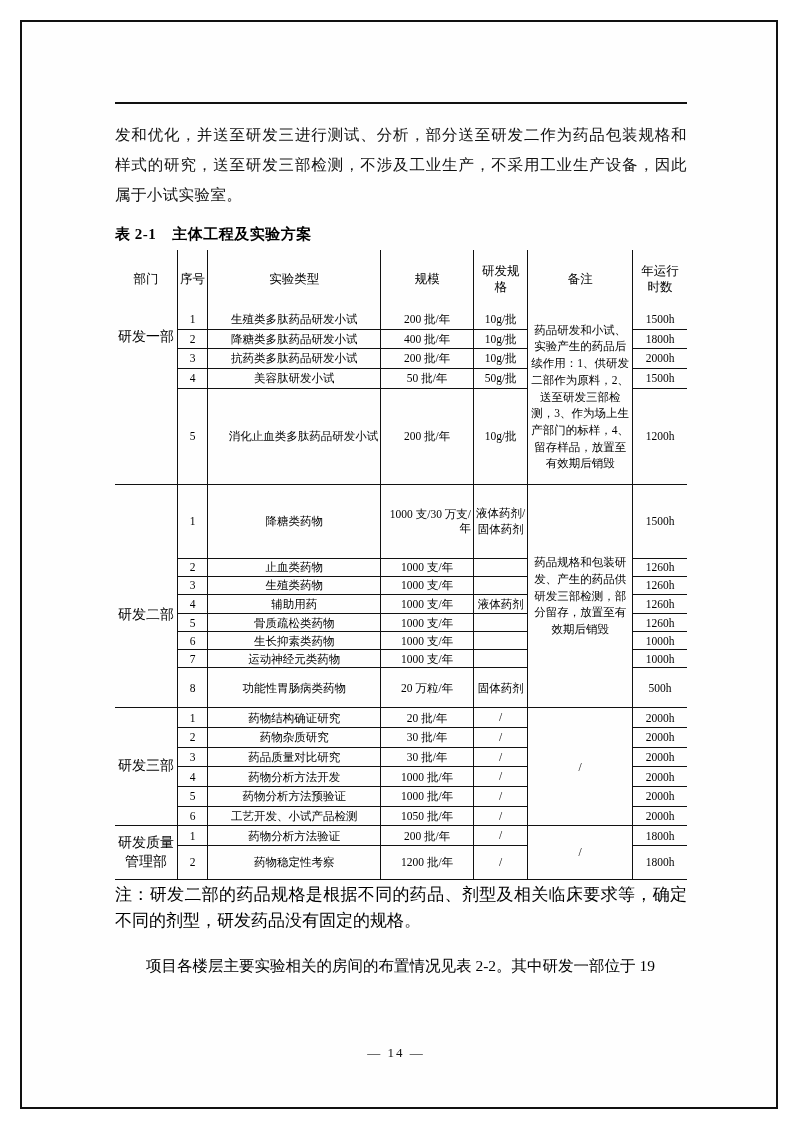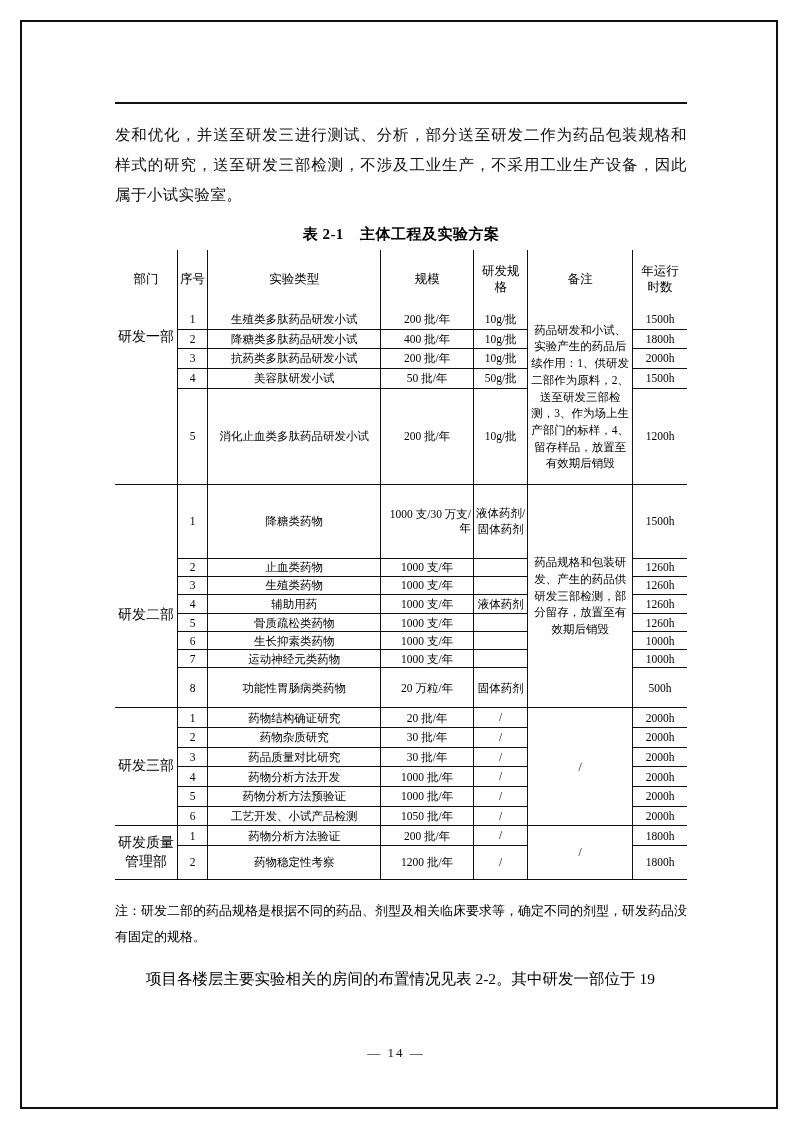--- a/index.html
+++ b/index.html
@@ -46,21 +46,20 @@
   }
 
   .doc-rule {
     border-top: 2px solid #111;
     margin: 0 0 10px 0;
     width: 100%;
   }
 
   
   .table-caption {
-    text-align: center;
     font-size: 15px;
     font-weight: bold;
     margin: 9px 0 6px 0;
     letter-spacing: 0.5px;
   }
   .table-caption .cap-num { margin-right: 16px; font-weight: bold; }
 
   
   table.main-table {
     border-collapse: collapse;
@@ -100,23 +99,23 @@
   .c-note  { width: 104px; }
   .c-hours { width: 54px; }
 
   .row-h { height: 18px; }
   .dept-cell { font-size: 14px; line-height: 1.35; }
   .note-cell { font-size: 11.5px; line-height: 1.45; padding: 2px 4px; }
   .spec-cell { font-size: 11.5px; line-height: 1.45; margin-left: 8px; }
 
   
   .footnote {
-    font-size: 13px;
+    font-size: 17px;
     line-height: 26px;
-    margin-top: 18px;
+    margin-top: 2px;
     text-align: justify;
   }
 
   .bottom-para {
     font-size: 15.5px;
     line-height: 30px;
     text-indent: 2em;
     margin-top: 14px;
   }
 
@@ -192,21 +191,21 @@
           </tr>
           <tr class="row-h">
             <td style="border-bottom: 1px solid rgb(17, 17, 17);">4</td>
             <td style="border-bottom: 1px solid rgb(17, 17, 17);">美容肽研发小试</td>
             <td style="border-bottom: 1px solid rgb(17, 17, 17);">50 批/年</td>
             <td class="spec-cell" style="border-bottom: 1px solid rgb(17, 17, 17);">50g/批</td>
             <td style="border-bottom: 1px solid rgb(17, 17, 17);">1500h</td>
           </tr>
           <tr class="row-h" style="height: 96px;">
             <td style="border-bottom: 1px solid rgb(17, 17, 17);">5</td>
-            <td style="border-bottom: 1px solid rgb(17, 17, 17);">消化止血类多肽药品研发小试</td>
+            <td style="border-bottom: 1px solid rgb(17, 17, 17); text-align: right;">消化止血类多肽药品研发小试</td>
             <td style="border-bottom: 1px solid rgb(17, 17, 17);">200 批/年</td>
             <td class="spec-cell" style="border-bottom: 1px solid rgb(17, 17, 17);">10g/批</td>
             <td style="border-bottom: 1px solid rgb(17, 17, 17);">1200h</td>
           </tr>
           <tr class="row-h" style="height: 74px;">
             <td class="dept-cell" rowspan="8" style="vertical-align: middle; padding-top: 40px; border-bottom: 1px solid rgb(17, 17, 17);">研发二部</td>
             <td style="border-bottom: 1px solid rgb(17, 17, 17);">1</td>
             <td style="border-bottom: 1px solid rgb(17, 17, 17);">降糖类药物</td>
             <td style="border-bottom: 1px solid rgb(17, 17, 17); text-align: right;">1000 支/30 万支/年</td>
             <td class="spec-cell" style="border-bottom: 1px solid rgb(17, 17, 17);">液体药剂/固体药剂</td>

